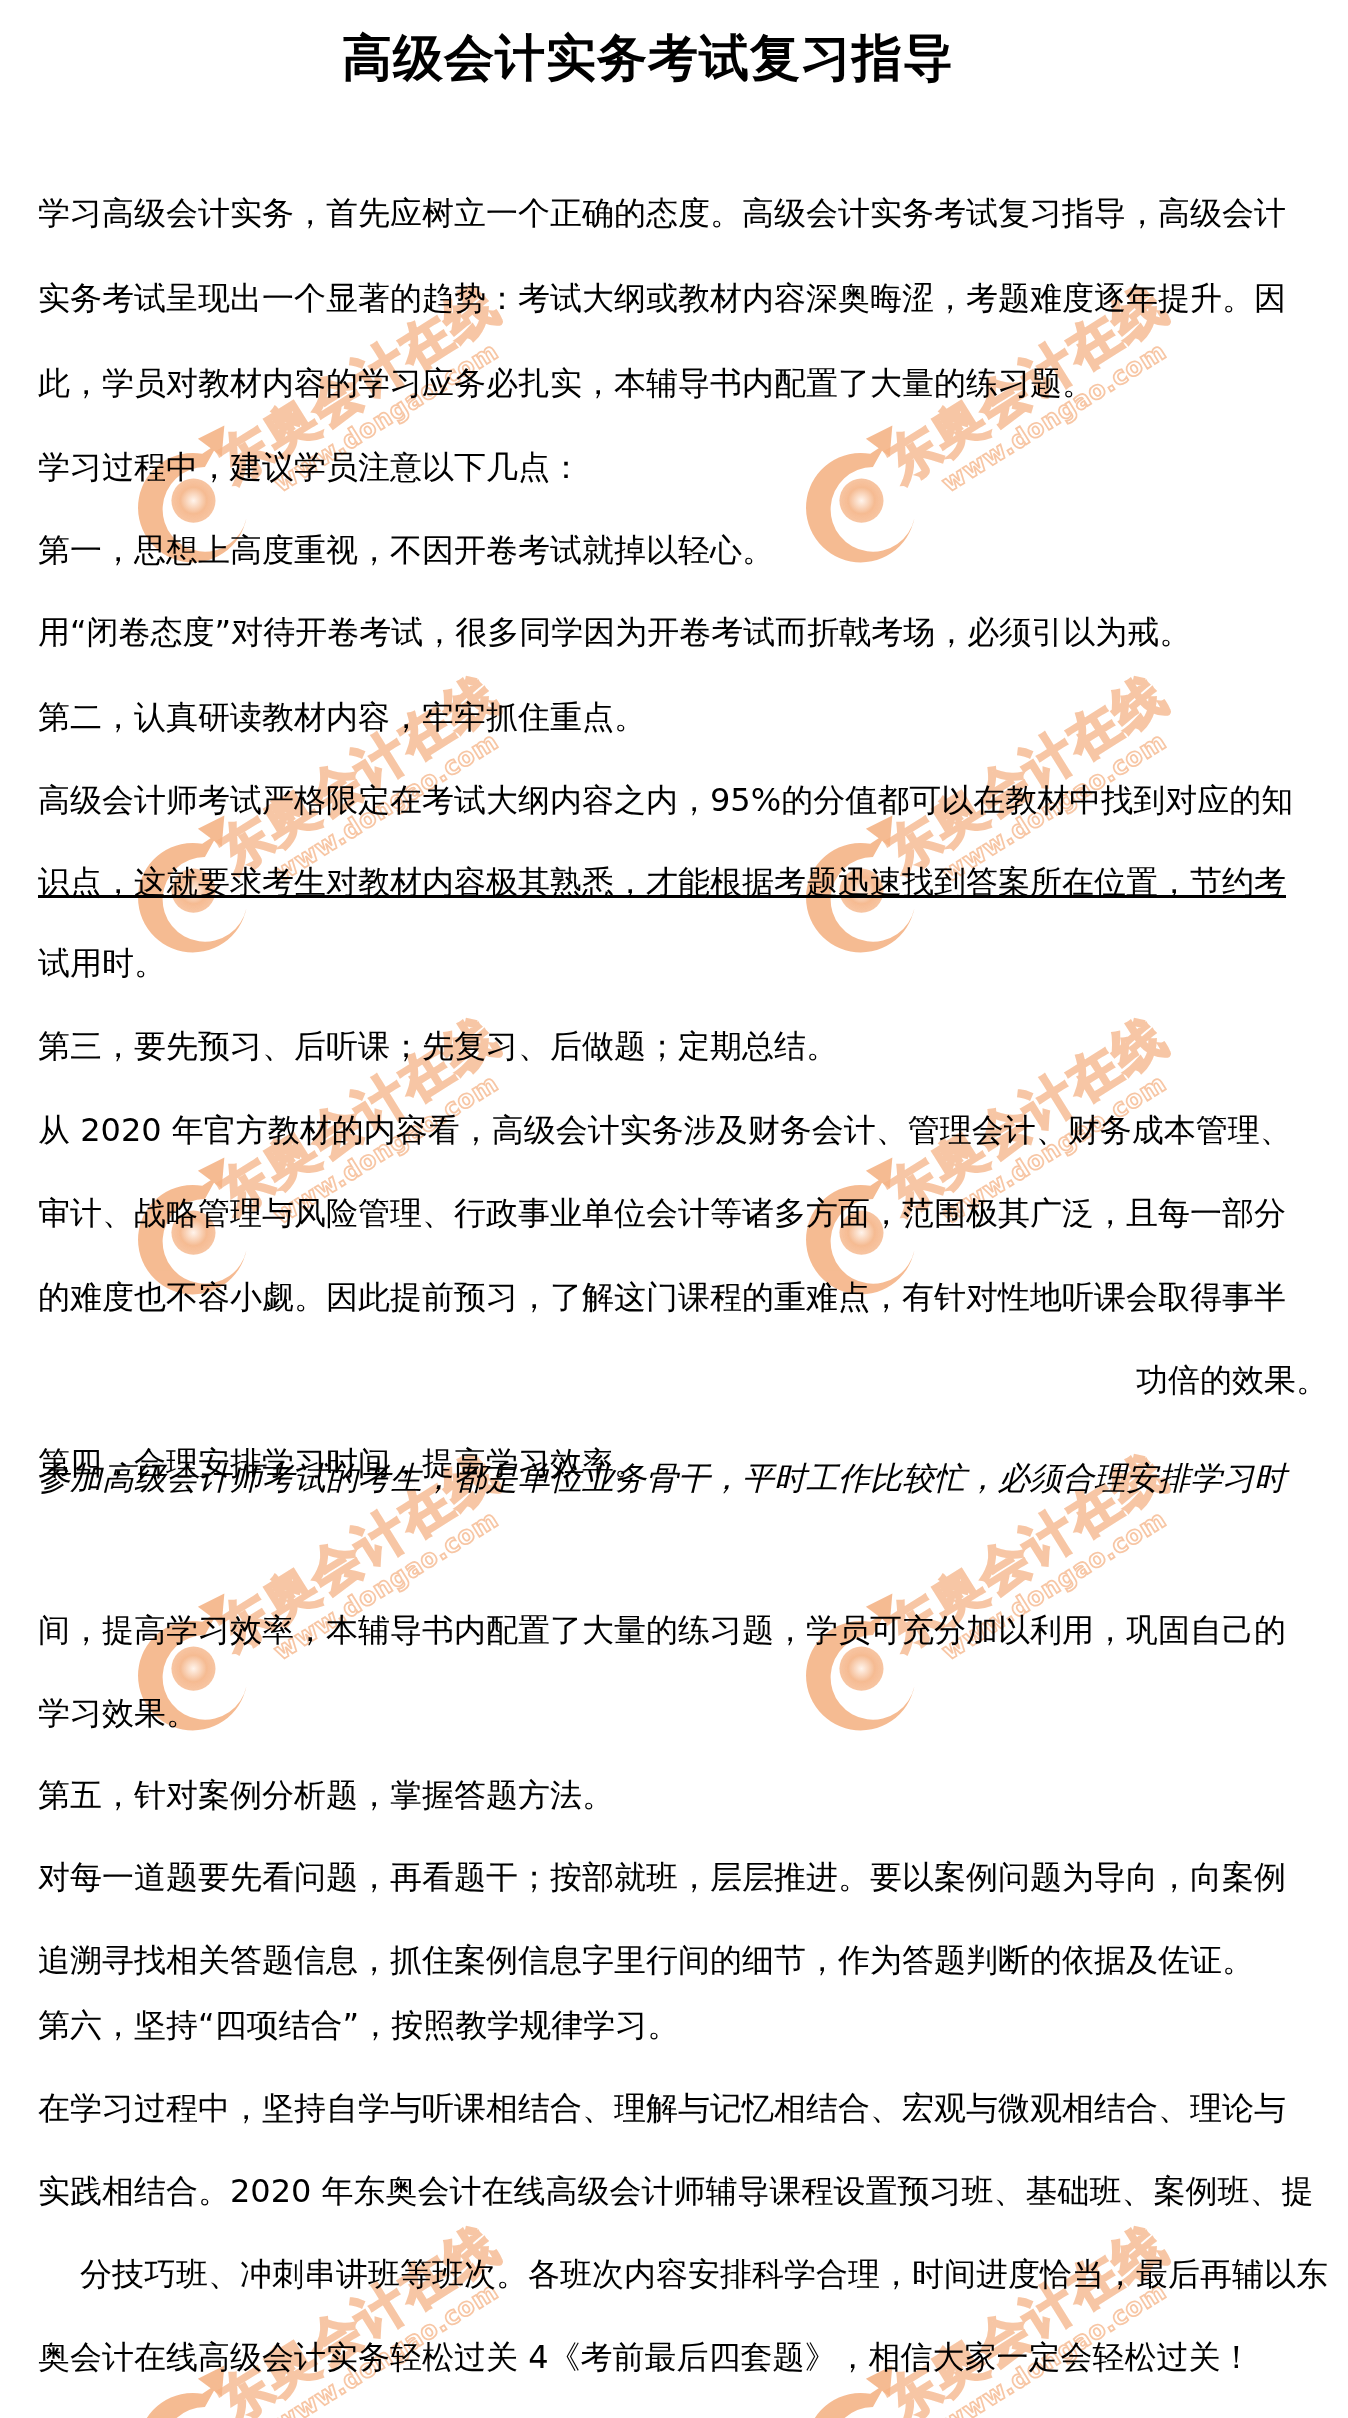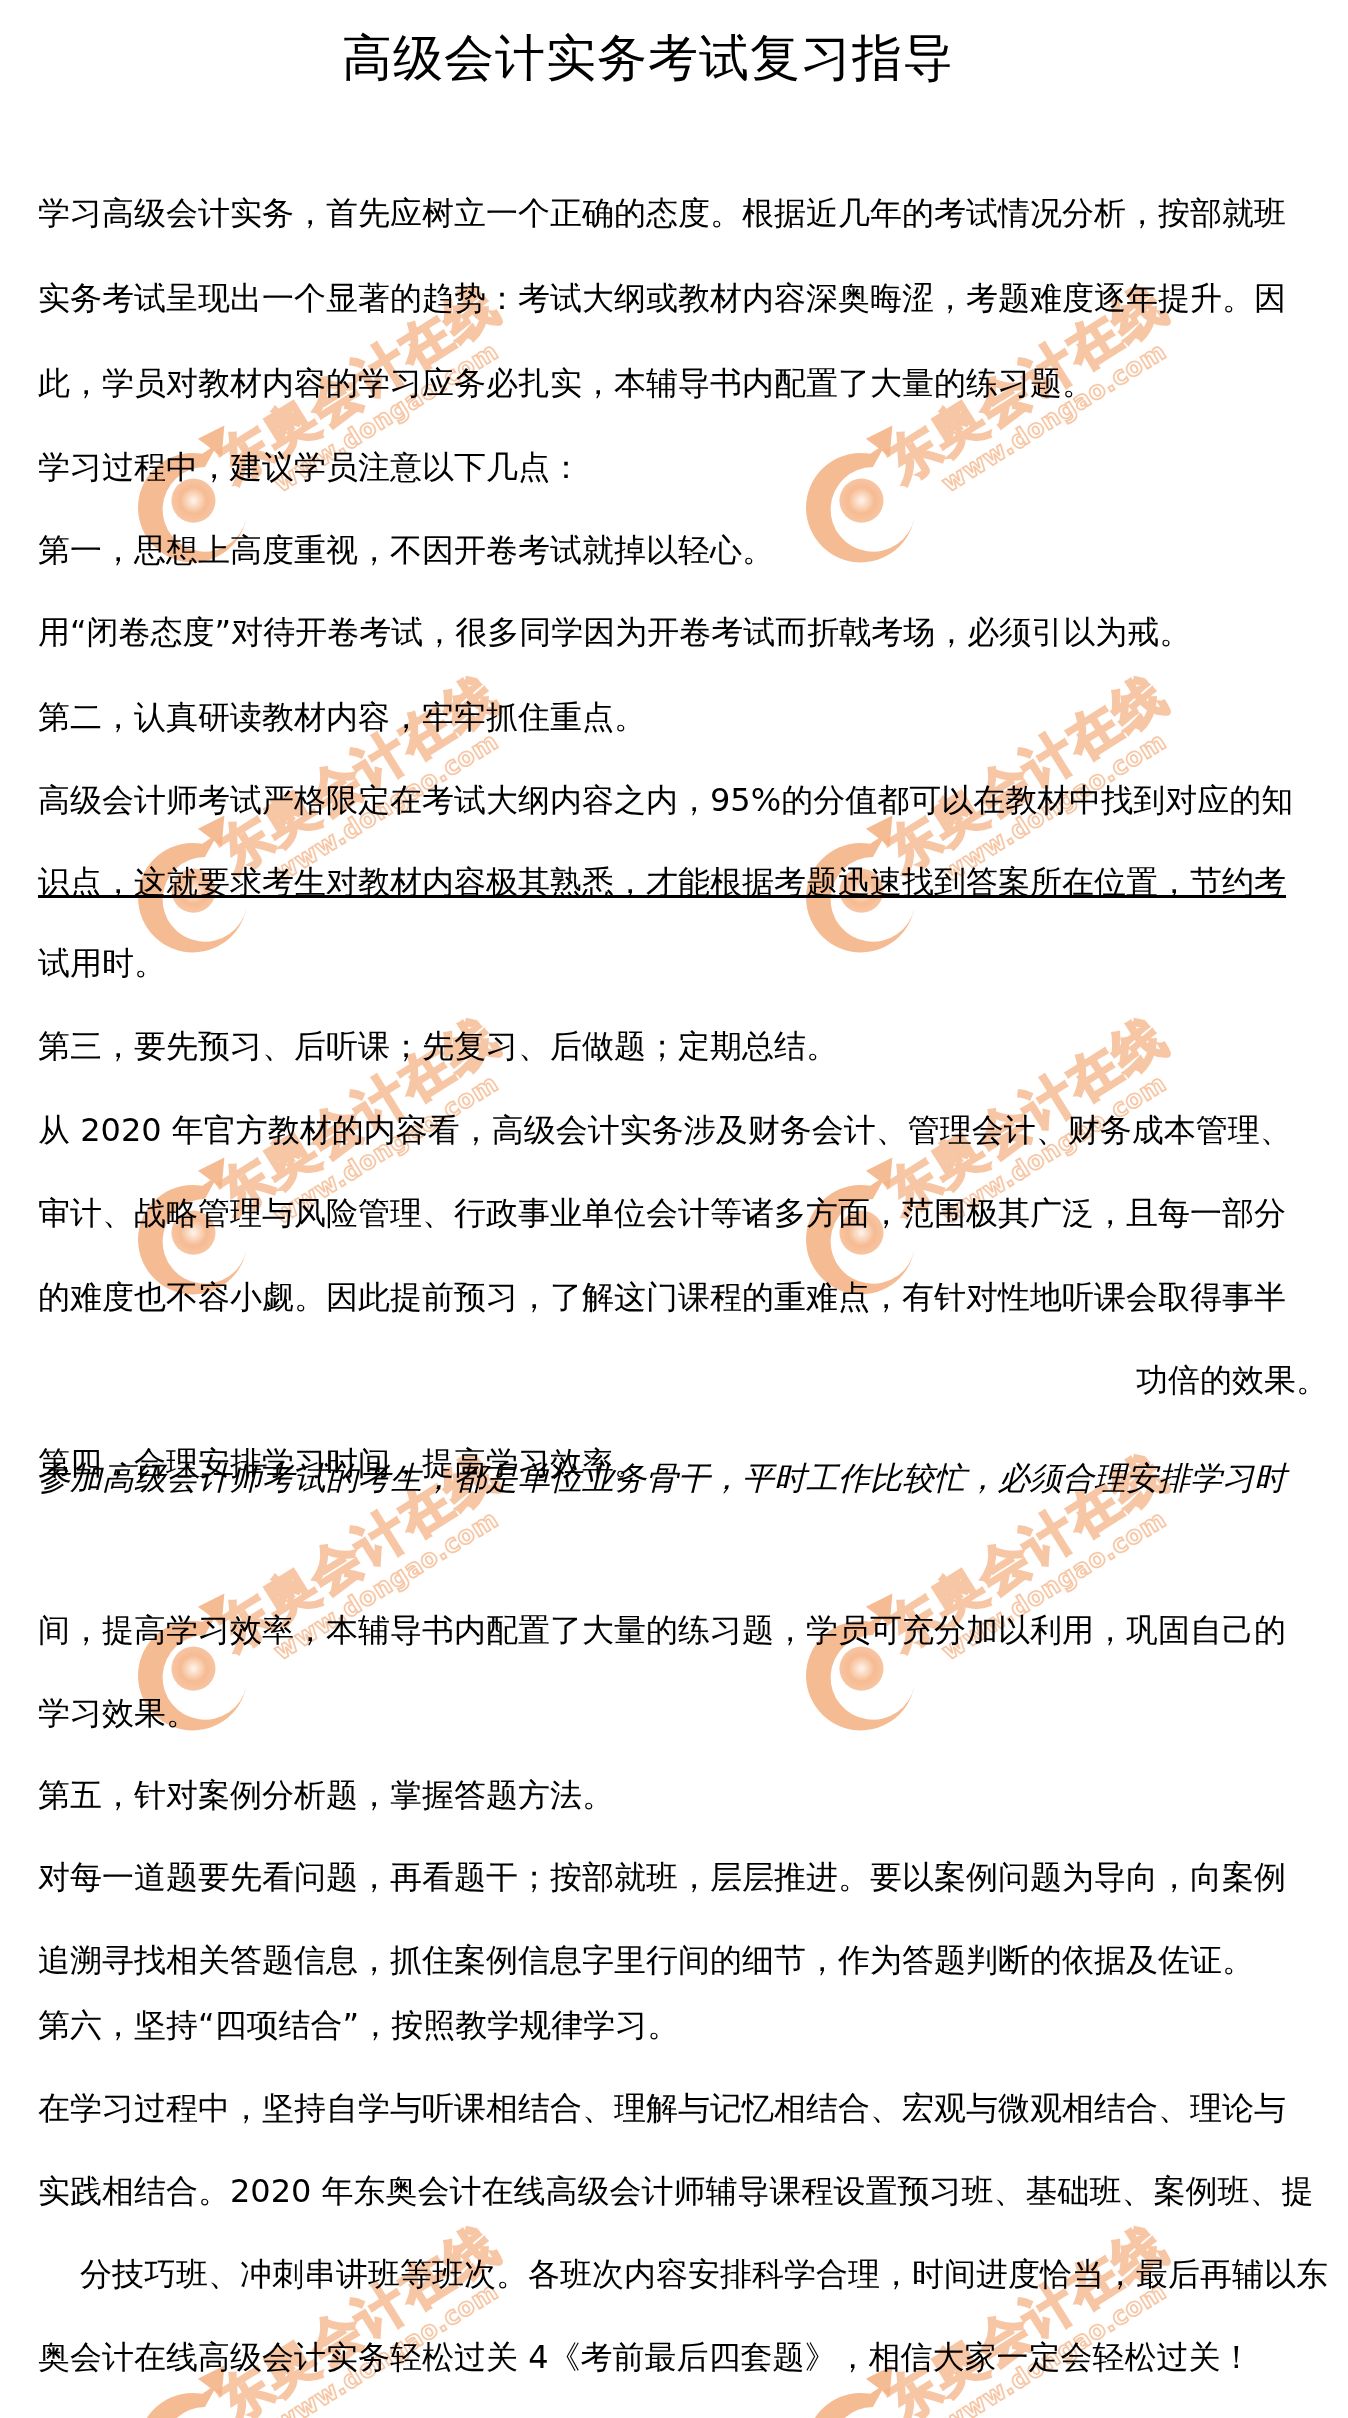--- a/index.html
+++ b/index.html
@@ -28,21 +28,21 @@
     height: 300px;
   }
   .doc-title {
     position: absolute;
     left: 0;
     top: 24px;
     width: 1296px;
     text-align: center;
     font-size: 50px;
     line-height: 68px;
-    font-weight: normal;
+    font-weight: bold;
     letter-spacing: 1px;
     z-index: 2;
   }
   .line {
     position: absolute;
     left: 38px;
     width: 1290px;
     height: 83px;
     line-height: 83px;
     font-size: 32px;
@@ -235,21 +235,21 @@
       <g transform="translate(135 230) rotate(-32)" opacity="0.75">
         <text x="0" y="0" font-family="DejaVu Sans, sans-serif" font-size="58" font-weight="bold" fill="none" stroke="#f5b487" stroke-width="3" letter-spacing="2">东奥会计在线</text>
         <text x="40" y="38" font-family="DejaVu Sans, sans-serif" font-size="28" font-weight="bold" fill="none" stroke="#f5b487" stroke-width="2" letter-spacing="1">www.dongao.com</text>
       </g>
     </svg>
   </div>
 
 <div class="doc-title">高级会计实务考试复习指导</div>
 
 <div id="lines">
-  <div class="line" style="top: 171.5px;">学习高级会计实务，首先应树立一个正确的态度。根据近几年的考试情况分析，按部就班</div>
+  <div class="line" style="top: 171.5px;">学习高级会计实务，首先应树立一个正确的态度。高级会计实务考试复习指导，高级会计</div>
   <div class="line" style="top: 256.5px;">实务考试呈现出一个显著的趋势：考试大纲或教材内容深奥晦涩，考题难度逐年提升。因</div>
   <div class="line" style="top: 341.5px;">此，学员对教材内容的学习应务必扎实，本辅导书内配置了大量的练习题。</div>
   <div class="line" style="top: 425.5px;">学习过程中，建议学员注意以下几点：</div>
   <div class="line bold" style="top: 508.5px;">第一，思想上高度重视，不因开卷考试就掉以轻心。</div>
   <div class="line" style="top: 590.5px;">用“闭卷态度”对待开卷考试，很多同学因为开卷考试而折戟考场，必须引以为戒。</div>
   <div class="line bold" style="top: 675.5px;">第二，认真研读教材内容，牢牢抓住重点。</div>
   <div class="line" style="top: 758.5px;">高级会计师考试严格限定在考试大纲内容之内，95%的分值都可以在教材中找到对应的知</div>
   <div class="line" style="top: 840.5px; text-decoration: underline;">识点，这就要求考生对教材内容极其熟悉，才能根据考题迅速找到答案所在位置，节约考</div>
   <div class="line" style="top: 921.5px;">试用时。</div>
   <div class="line bold" style="top: 1004.5px;">第三，要先预习、后听课；先复习、后做题；定期总结。</div>

